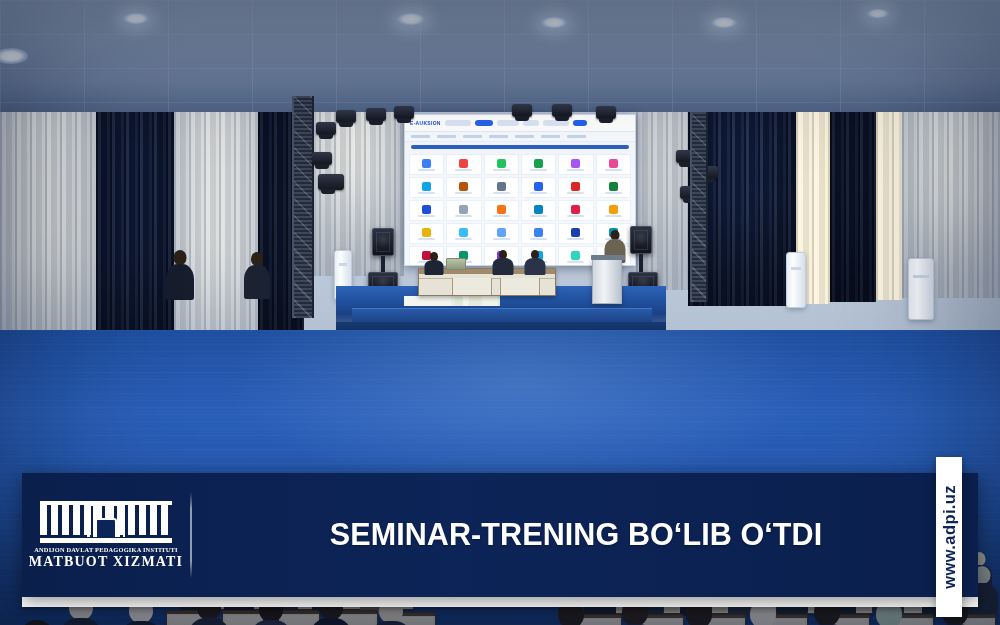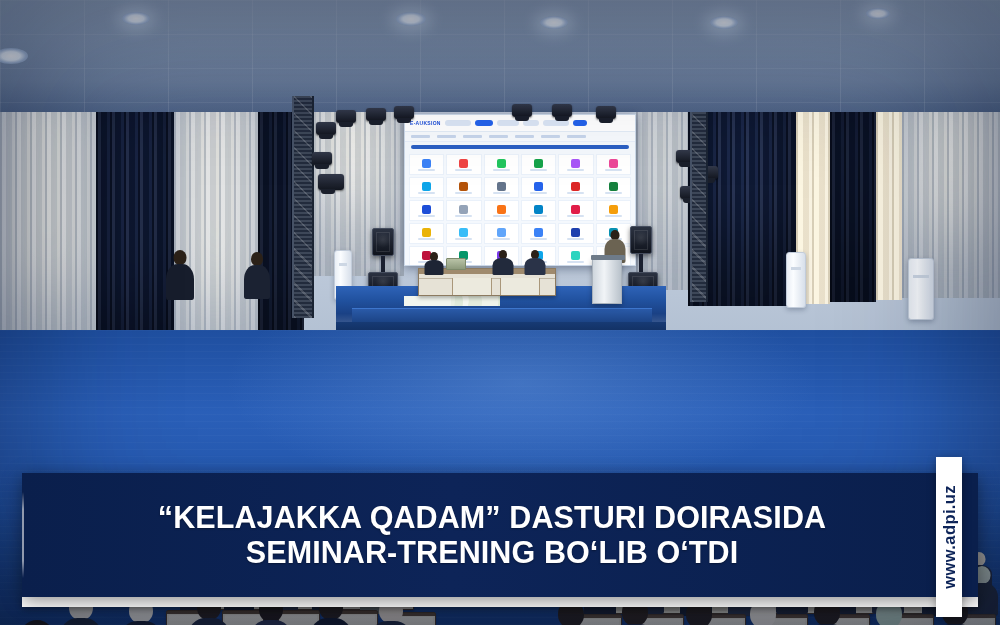--- a/index.html
+++ b/index.html
@@ -895,25 +895,35 @@
     </div>
 
     <div class="grade"></div>
     <div class="vignette"></div>
   </div>
 
   <div class="banner-underline"></div>
 
   <div class="banner">
 
+    <div class="b-logo">
+      <div class="b-building">
+        <span class="roof"></span>
+        <span class="cols"></span>
+        <span class="center"></span>
+        <span class="portal"></span>
+        <span class="base"></span>
+      </div>
+      <div class="b-cap">ANDIJON DAVLAT PEDAGOGIKA INSTITUTI</div>
+      <div class="b-name">MATBUOT XIZMATI</div>
+    </div>
 
     <div class="b-sep"></div>
 
     <div class="b-head">
-      <span class="l1">“KELAJAKKA QADAM” DASTURI DOIRASIDA</span>
       <span class="l2">SEMINAR-TRENING BO‘LIB O‘TDI</span>
     </div>
   </div>
 
 
   <div class="url-strip">
     <span>www.adpi.uz</span>
   </div>
 
 </div>

